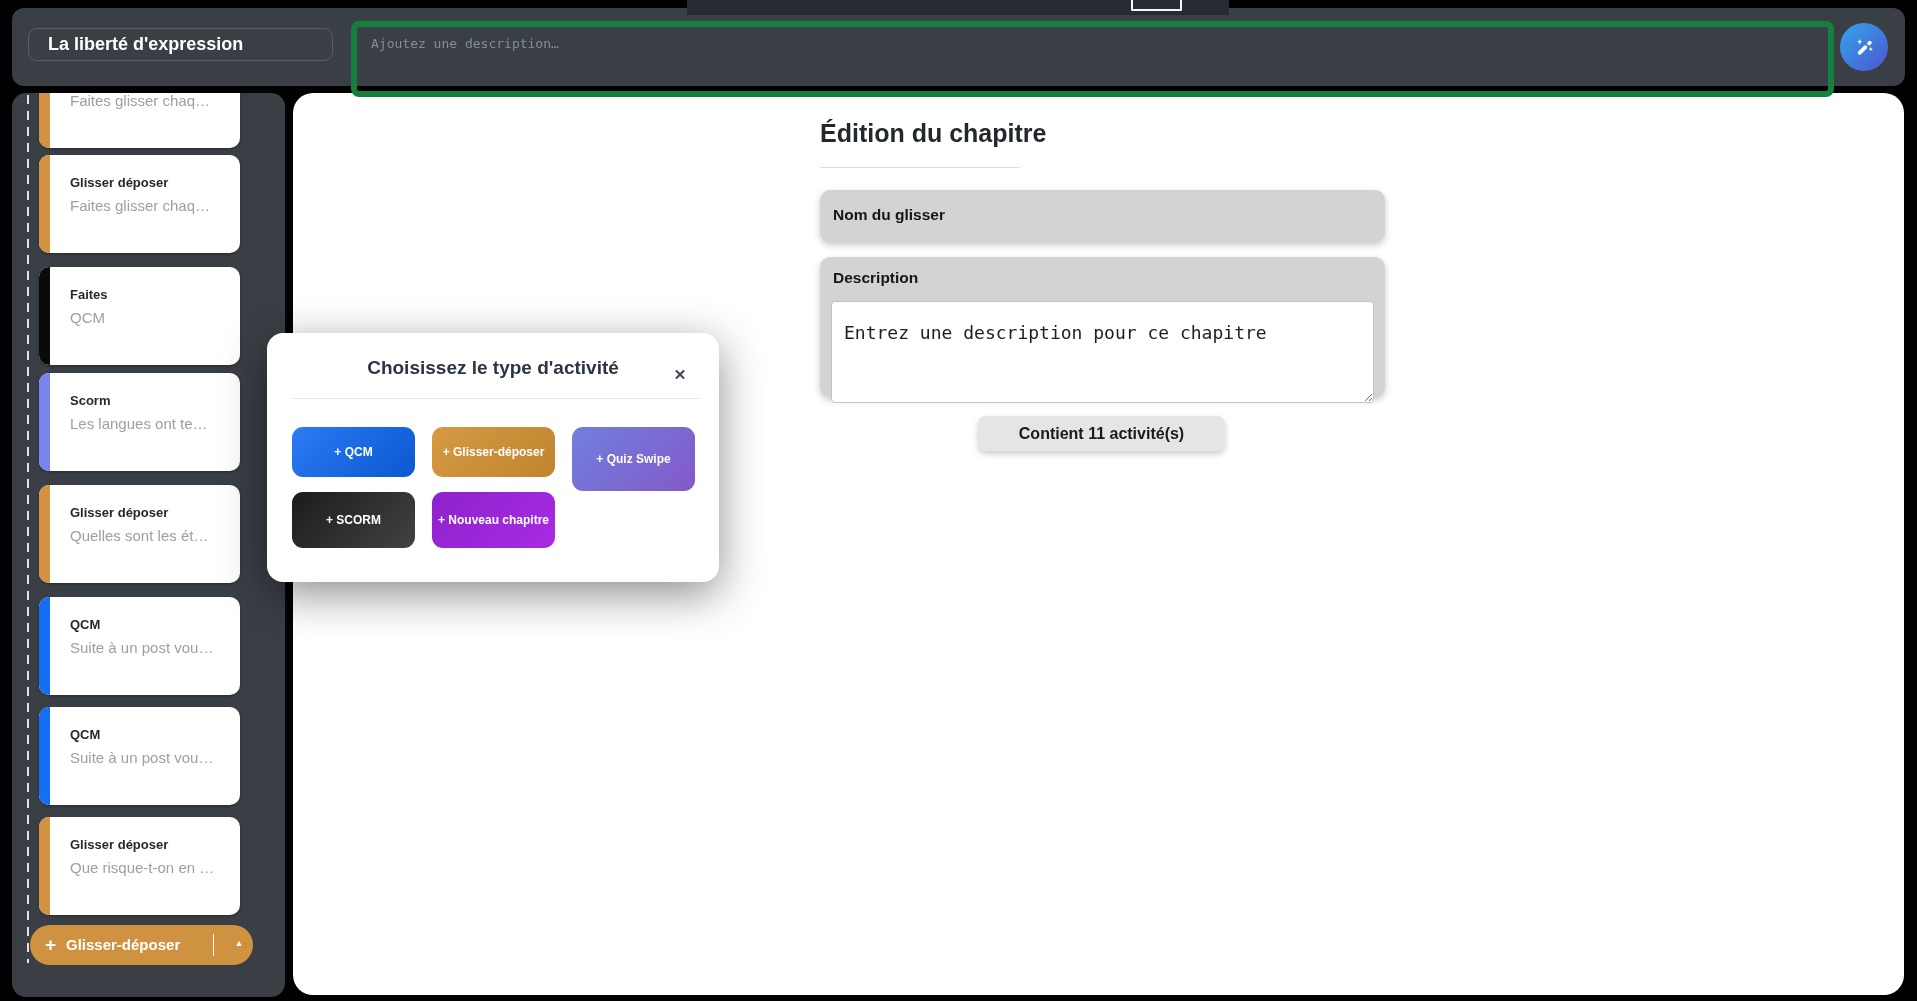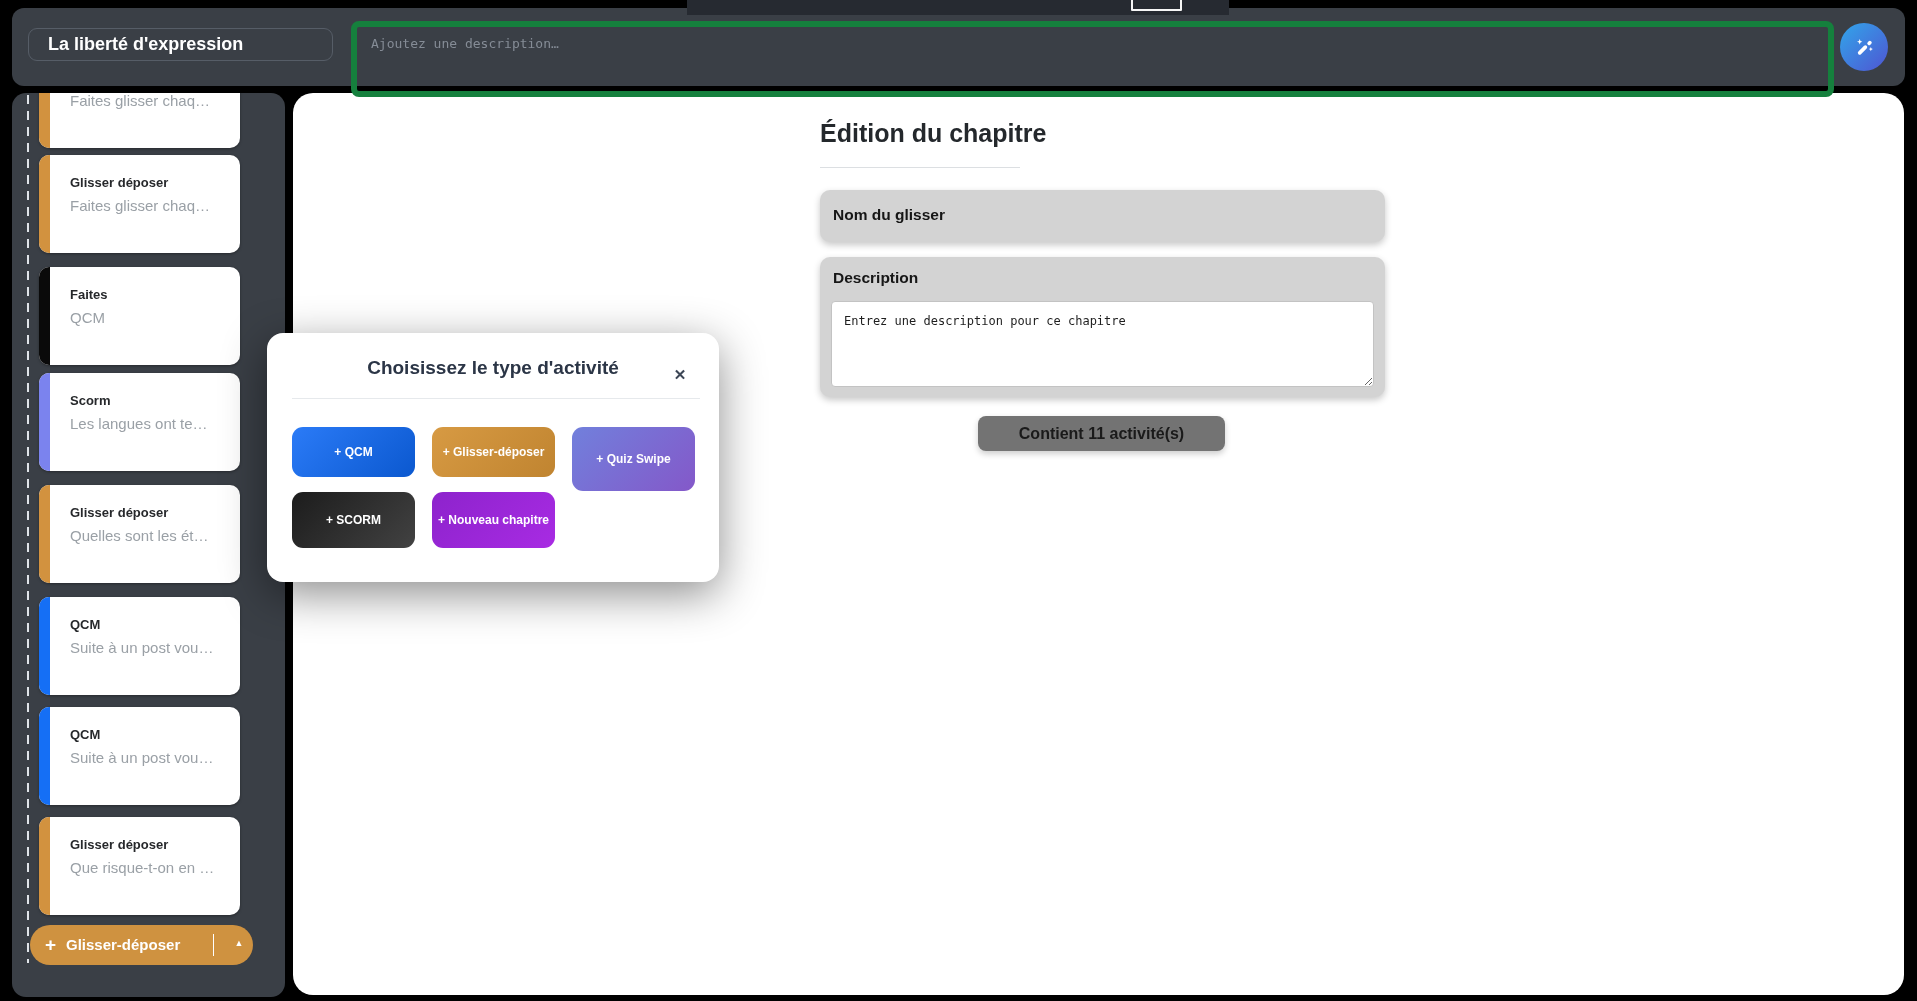--- a/index.html
+++ b/index.html
@@ -74,27 +74,27 @@
   .group-label{position:absolute;left:13px;font-size:15.5px;font-weight:700;color:#161616;}
   .group-name .group-label{top:16px;}
   .group-desc .group-label{top:12px;}
   .name-input{
     position:absolute;left:150px;top:11px;width:379px;height:28px;
     background:#fff;border:1px solid #c3c3c3;border-radius:5px;padding:0 11px;
     font-size:13.5px;color:#1e1e1e;font-family:"Liberation Sans",sans-serif;outline:none;
   }
   .desc-textarea{
     position:absolute;left:11px;top:44px;width:517px;height:60px;
-    background:#fff;border:1px solid #c3c3c3;border-radius:4px;padding:12px 12px;
-    font-size:12px;color:#1e1e1e;outline:none;resize:both;
+    background:#fff;border:1px solid #c3c3c3;border-radius:4px;padding:20px 12px;
+    font-size:18px;color:#1e1e1e;outline:none;resize:both;
     font-family:"DejaVu Sans Mono","Liberation Mono",monospace;
   }
   .count-badge{
     position:absolute;left:685px;top:323px;width:247px;height:35px;
-    background:#737373;border-radius:8px;box-shadow:0 3px 6px rgba(0,0,0,.2);
+    background:#e5e5e5;border-radius:8px;box-shadow:0 3px 6px rgba(0,0,0,.2);
     display:flex;align-items:center;justify-content:center;
     font-size:16px;font-weight:700;color:#1a1a1a;
   }
   
   .modal{
     position:absolute;left:267px;top:333px;width:452px;height:249px;
     background:#fff;border-radius:16px;z-index:50;
     box-shadow:0 12px 45px rgba(0,0,0,.45);
   }
   .modal-title{

